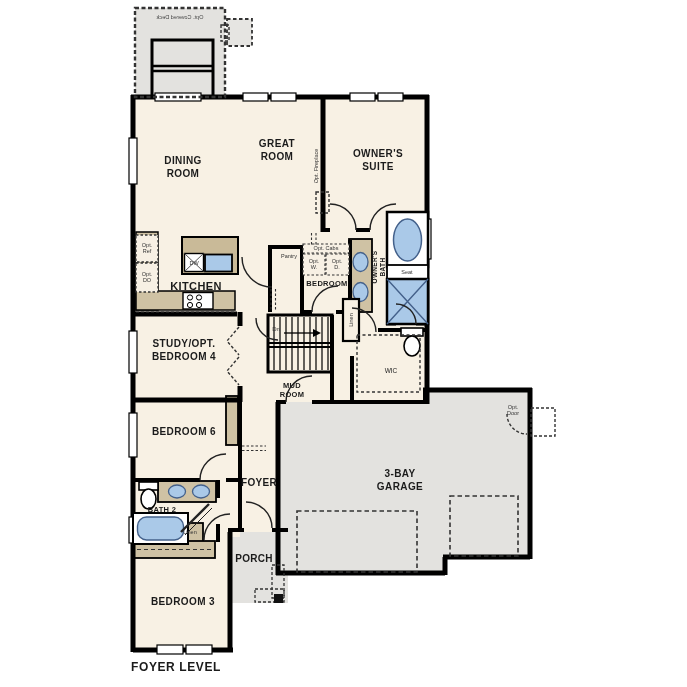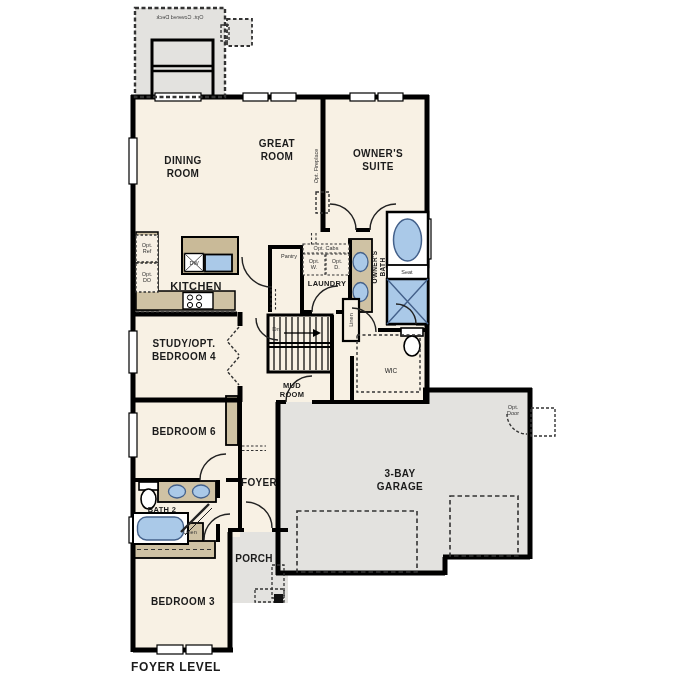--- a/index.html
+++ b/index.html
@@ -226,21 +226,21 @@
   <div class="lbl micro" style="left:147px;top:277px;">Opt.
 DO</div>
   <div class="lbl room8" style="left:196px;top:287px;">KITCHEN</div>
   <div class="lbl micro" style="left:194px;top:263px;">DW</div>
   <div class="lbl micro" style="left:289px;top:256px;">Pantry</div>
   <div class="lbl micro" style="left:326px;top:248px;">Opt. Cabs</div>
   <div class="lbl micro" style="left:314px;top:264px;">Opt.
 W.</div>
   <div class="lbl micro" style="left:337px;top:264px;">Opt.
 D.</div>
-  <div class="lbl bold7" style="left:327px;top:284px;">LAUNDRY</div>
+  <div class="lbl bold7" style="left:327px;top:284px;">BEDROOM</div>
   <div class="lbl vertbold" style="left:379px;top:267px;">OWNER'S
 BATH</div>
   <div class="lbl micro" style="left:407px;top:272px;">Seat</div>
   <div class="lbl micro vert" style="left:351px;top:320px;">Linen</div>
   <div class="lbl small" style="left:391px;top:371px;">WIC</div>
   <div class="lbl tiny" style="left:276px;top:329px;">Dn</div>
   <div class="lbl bold7" style="left:292px;top:390px;">MUD
 ROOM</div>
   <div class="lbl room" style="left:184px;top:350px;">STUDY/OPT.
 BEDROOM 4</div>

